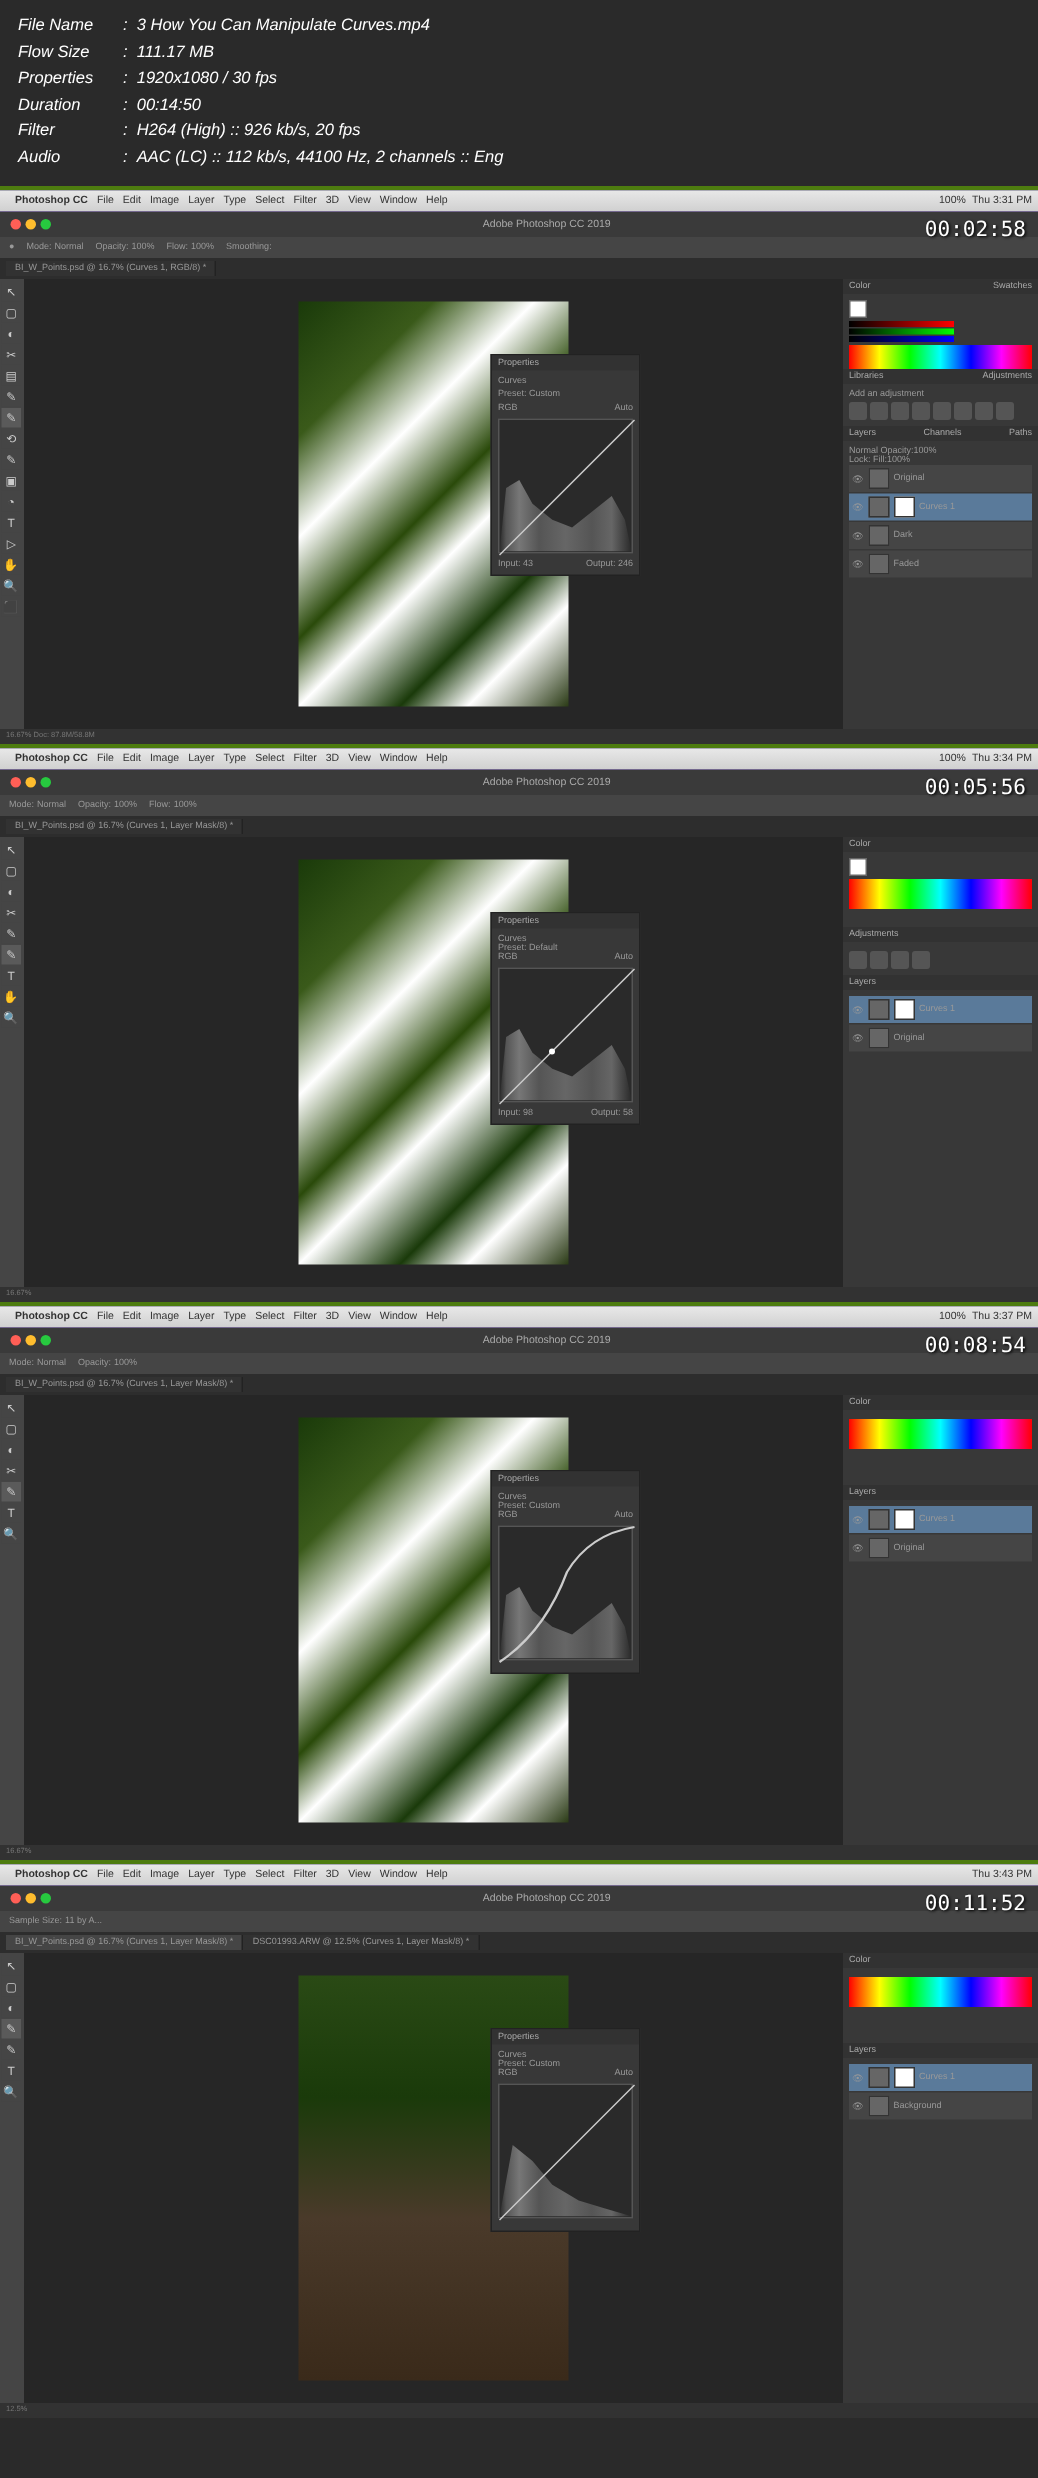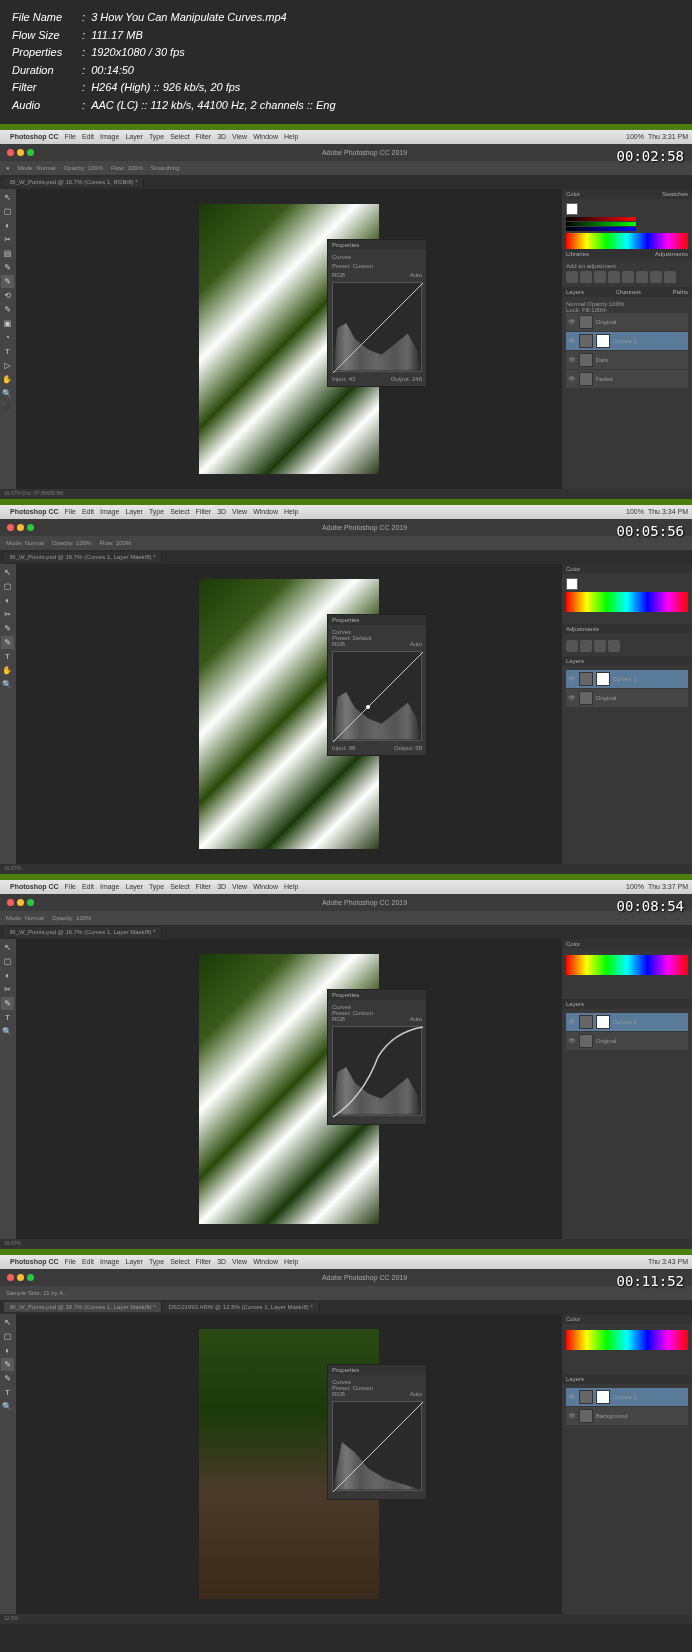--- a/index.html
+++ b/index.html
@@ -1,20 +1,20 @@
 <!DOCTYPE html>
 <html><head>
 <meta charset="utf-8">
 <style>
 *{margin:0;padding:0;box-sizing:border-box;font-family:Arial,sans-serif}
 body{background:#2a2a2a;width:692px}
 .file-info{background:#2a2a2a;color:#fff;font-family:Georgia,serif;font-style:italic;font-size:11px;padding:9px 12px;line-height:1.6}
 .file-info-row{display:flex}
 .file-label{width:70px}
-.screenshot{position:relative;background:#8b5cf6;border-top:6px solid #4d7c0f}
+.screenshot{position:relative;background:#8b5cf6;border-top:3px solid #4d7c0f}
 .timestamp{position:absolute;top:18px;right:8px;color:#fff;font-size:14px;font-family:monospace;z-index:100;text-shadow:1px 1px 2px #000}
 .mac-menubar{background:linear-gradient(#e8e8e8,#d0d0d0);height:14px;display:flex;align-items:center;padding:0 4px;font-size:7px;color:#333}
 .mac-menubar .apple{margin-right:6px}
 .mac-menubar .app-name{font-weight:bold;margin-right:6px}
 .mac-menubar .menu-item{margin-right:6px}
 .mac-menubar .right{margin-left:auto;display:flex;gap:4px;align-items:center}
 .window-controls{display:flex;gap:3px;padding:3px 5px;background:#3a3a3a}
 .wc-btn{width:7px;height:7px;border-radius:50%}
 .wc-red{background:#ff5f56}
 .wc-yellow{background:#ffbd2e}

